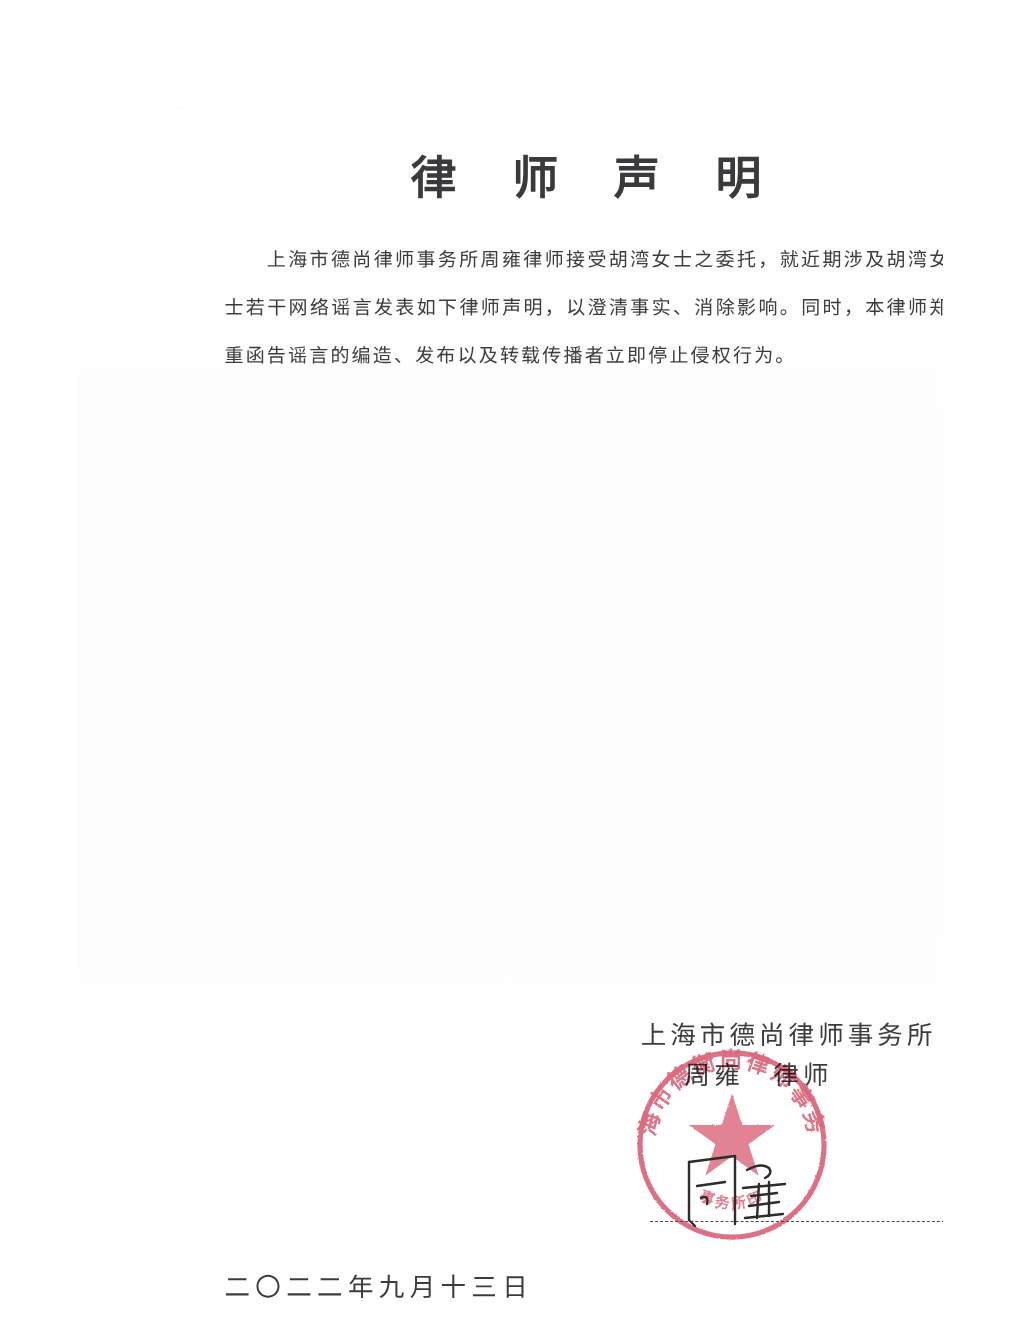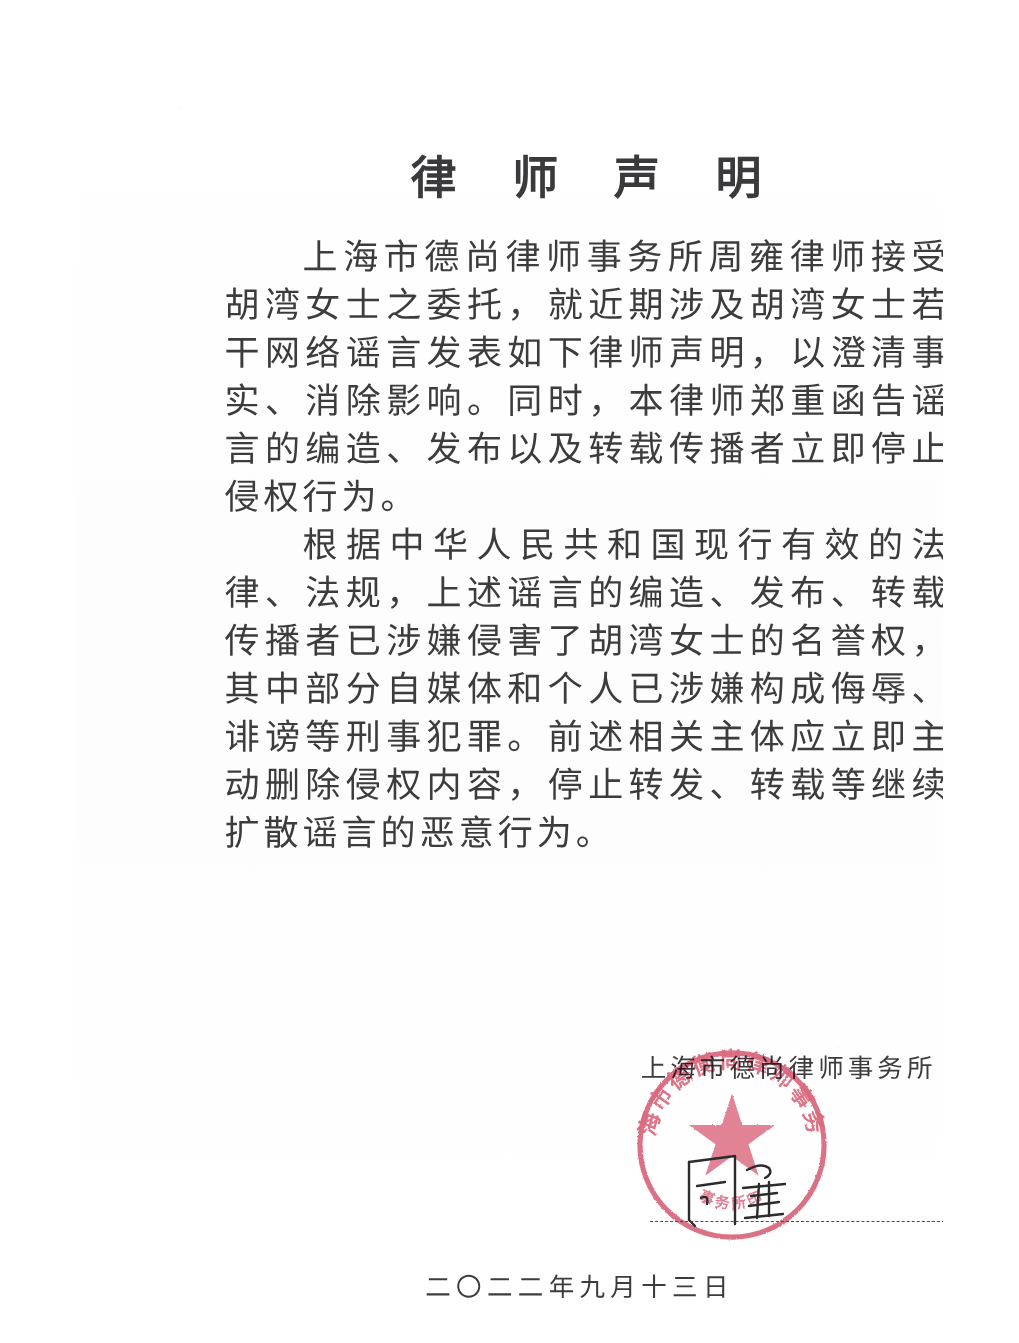--- a/index.html
+++ b/index.html
@@ -56,35 +56,35 @@
   
   #body-text {
     position: absolute;
     top: 236px;
     left: 148px;
     width: 726px;
   }
 
   .para {
     margin: 0;
-    font-size: 35px;
+    font-size: 19px;
     line-height: 48px;
     letter-spacing: 0.115em;
     text-align: justify;
     text-align-last: left;
     text-justify: inter-character;
     text-indent: 2.23em;
     color: #3c3c3e;
-    font-family: Liberation Mono, monospace;
+    font-family: Liberation Sans, sans-serif;
   }
 
   
   #signature-block {
     position: absolute;
-    top: 1049px;
+    top: 1016px;
     left: 148px;
     width: 726px;
   }
 
   .sig-line {
     margin: 0;
     font-size: 25.5px;
     line-height: 40px;
     letter-spacing: 0.16em;
     color: #3c3c3e;
@@ -103,21 +103,21 @@
     left: 573px;
     width: 300px;
     border-top: 1.4px dashed #4a4a4a;
   }
 
   #date-line {
     position: absolute;
     top: 1242px;
     left: 148px;
     width: 726px;
-    text-align: center;
+    text-align: left;
     padding-right: 16px;
     box-sizing: border-box;
     font-size: 25.5px;
     line-height: 40px;
     letter-spacing: 0.21em;
     color: #3c3c3e;
     font-family: "Liberation Serif", "DejaVu Serif", serif;
   }
 
   
@@ -149,25 +149,25 @@
 <body>
 
 <div id="page">
 
   <div id="paper-texture"></div>
 
   <h1 id="doc-title">律 师 声 明</h1>
 
   <div id="body-text">
     <p class="para">上海市德尚律师事务所周雍律师接受胡湾女士之委托，就近期涉及胡湾女士若干网络谣言发表如下律师声明，以澄清事实、消除影响。同时，本律师郑重函告谣言的编造、发布以及转载传播者立即停止侵权行为。</p>
-    <p class="para">根据中华人民共和国现行有效的法律、法规，上述谣言的编造、发布、转载传播者已涉嫌侵害了胡湾女士的名誉权，其中部分自媒体和个人已涉嫌构成侮辱、诽谤等刑事犯罪。前述相关主体应立即主动删除侵权内容，停止转发、转载等继续扩散谣言的恶意行为。</p>
   </div>
 
   <div id="signature-block">
     <p class="sig-line firm">上海市德尚律师事务所</p>
+    <p class="sig-line lawyer">周雍　律师</p>
   </div>
 
   <div id="seal">
     <svg viewBox="0 0 200 200" xmlns="http://www.w3.org/2000/svg">
       <defs>
         <path id="sealArcTop" d="M 22,100 A 78,78 0 1 1 178,100" fill="none"></path>
         <path id="sealArcBottom" d="M 36,100 A 64,64 0 0 0 164,100" fill="none"></path>
         <filter id="sealRough">
           <feTurbulence type="fractalNoise" baseFrequency="0.55" numOctaves="3" seed="7" result="n"></feTurbulence>
           <feDisplacementMap in="SourceGraphic" in2="n" scale="2.1" xChannelSelector="R" yChannelSelector="G"></feDisplacementMap>

